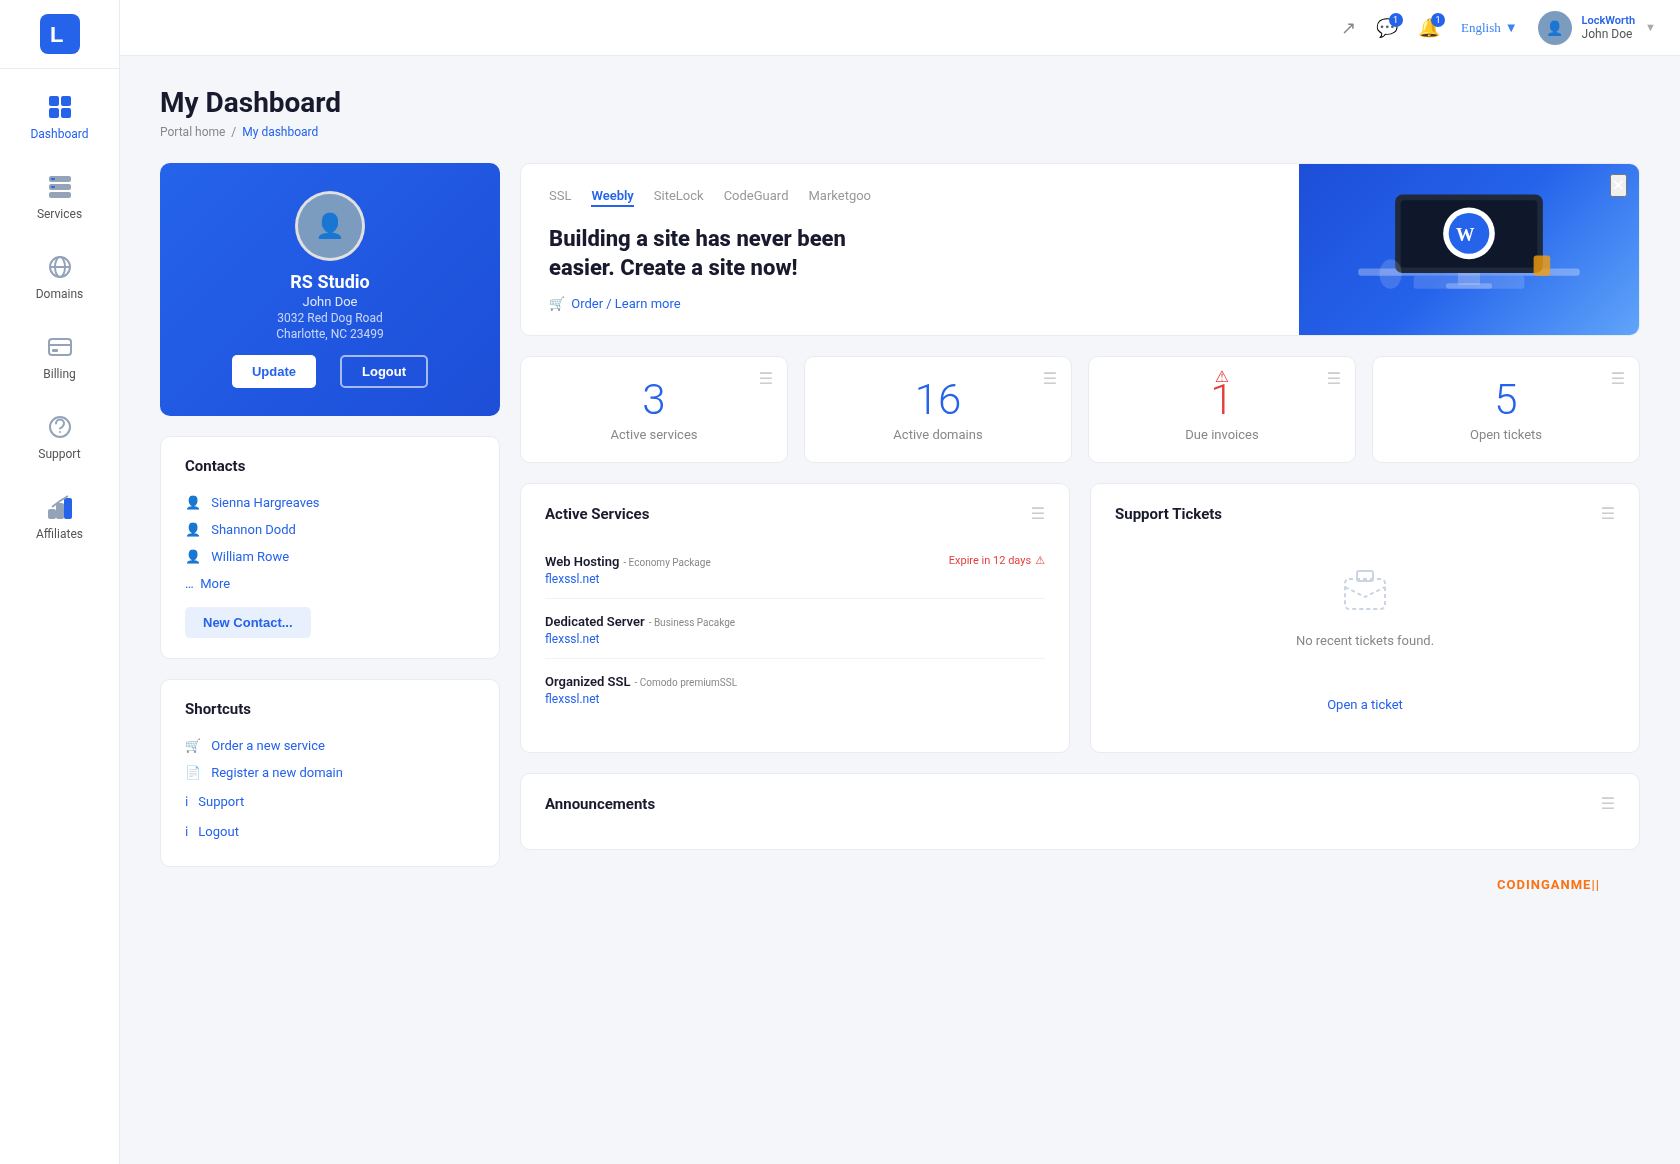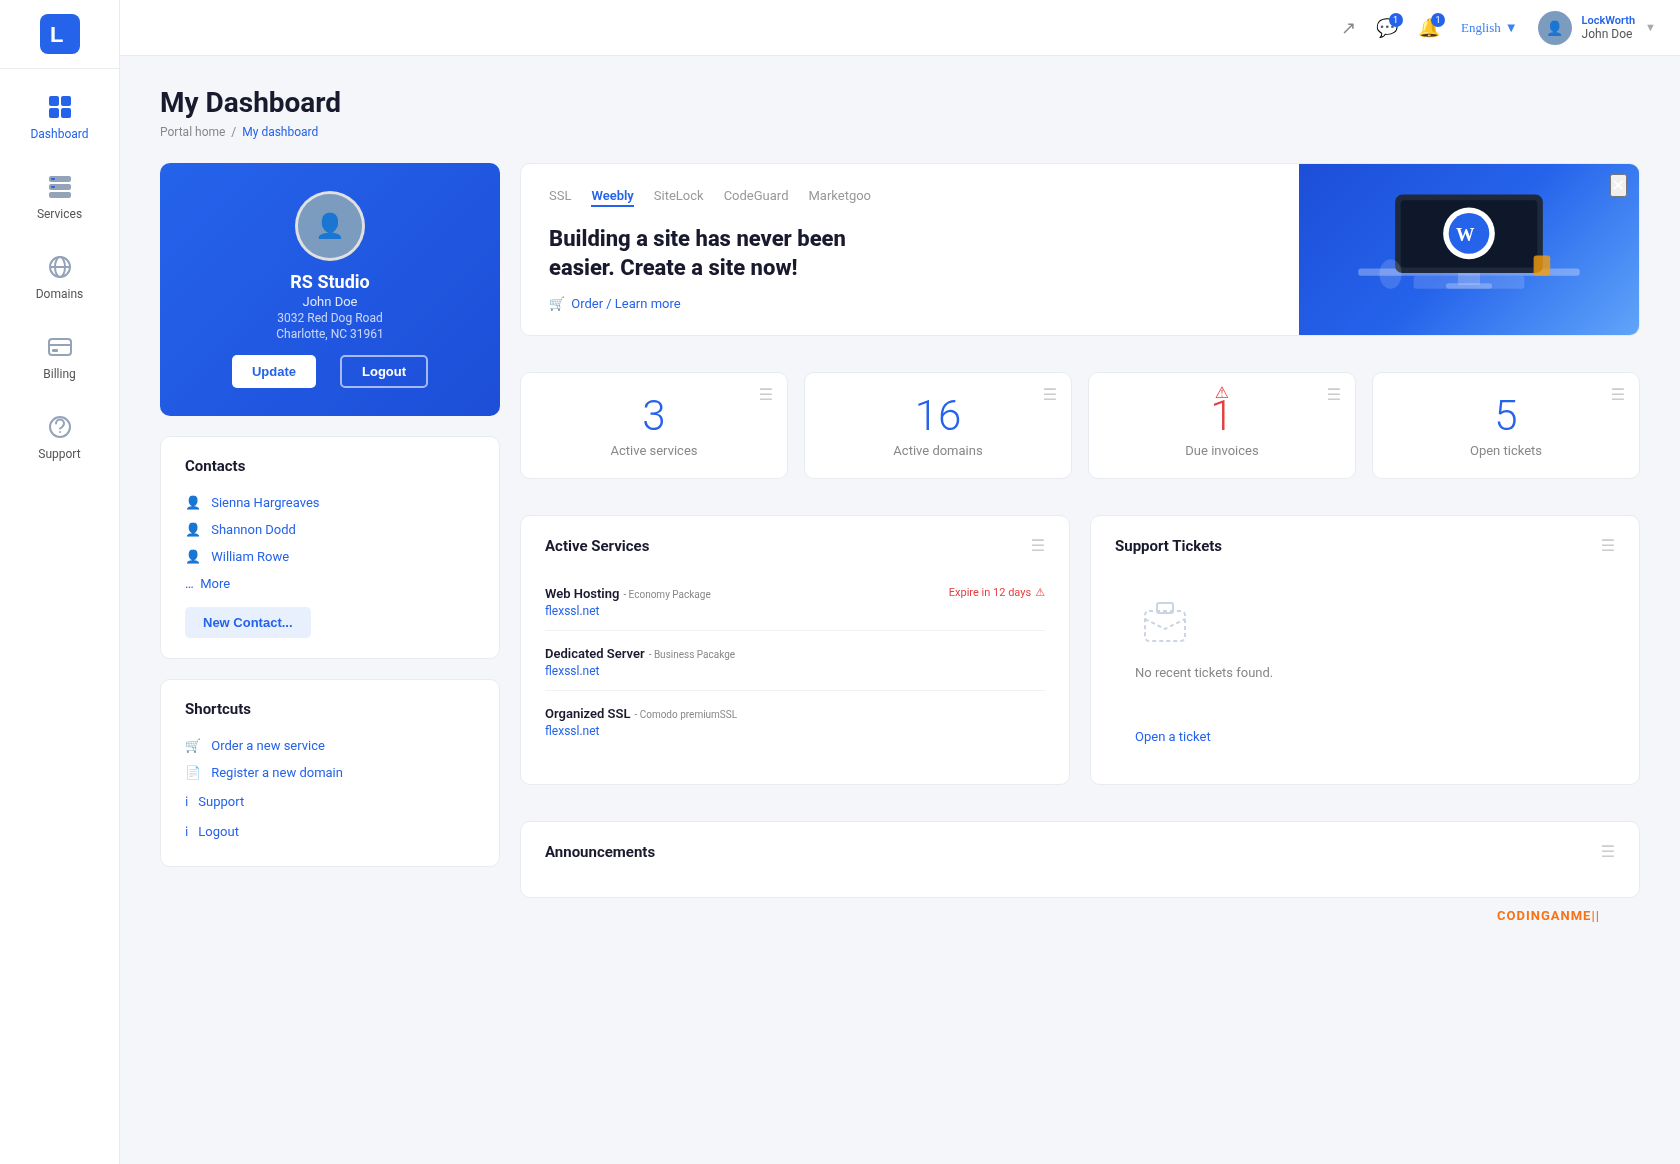--- a/index.html
+++ b/index.html
@@ -159,21 +159,21 @@
       margin-top: 10px;
     }
 
     
     .shortcut-item {
       display: flex; align-items: center; gap: 10px;
       font-size: 13px; color: #2563eb; padding: 6px 0; cursor: pointer;
     }
 
     
-    .right-col { display: flex; flex-direction: column; gap: 36px; }
+    .right-col { display: flex; flex-direction: column; gap: 20px; }
 
     
     .promo-card {
       background: #fff; border-radius: 10px; border: 1px solid #e8ecf0;
       overflow: hidden; position: relative;
     }
     .promo-inner { display: flex; align-items: stretch; }
     .promo-left { padding: 24px 28px; flex: 1; }
     .promo-tabs { display: flex; gap: 20px; margin-bottom: 18px; }
     .promo-tab { font-size: 13px; color: #999; cursor: pointer; }
@@ -222,21 +222,21 @@
     .service-item:last-child { border-bottom: none; }
     .service-name { font-size: 13px; font-weight: 600; color: #1a1a2e; }
     .service-sub { font-size: 10px; color: #888; }
     .service-link { font-size: 12px; color: #2563eb; margin-top: 2px; }
     .service-expire { font-size: 11px; color: #e53e3e; display: flex; align-items: center; gap: 4px; }
 
     .service-row { display: flex; align-items: center; justify-content: space-between; }
 
     
     .empty-state {
-      display: flex; flex-direction: column; align-items: flex-start; justify-content: center;
+      display: flex; flex-direction: column; align-items: center; justify-content: center;
       padding: 20px; min-height: 160px;
     }
     .empty-icon { width: 60px; height: 60px; margin-bottom: 14px; }
     .empty-text { font-size: 13px; color: #888; margin-bottom: 8px; }
     .open-ticket-link { color: #2563eb; font-size: 13px; cursor: pointer; margin-top: 41px; }
 
     
     .announcements-card {
       background: #fff; border-radius: 10px; border: 1px solid #e8ecf0; padding: 20px 24px;
     }
@@ -300,20 +300,29 @@
 
   <div class="sidebar-item">
     <svg viewBox="0 0 28 28" fill="none">
       <circle cx="14" cy="14" r="10" stroke="#94a3b8" stroke-width="2"></circle>
       <path d="M10 10.5a4 4 0 0 1 8 0c0 2.5-4 5-4 5" stroke="#94a3b8" stroke-width="2" stroke-linecap="round"></path>
       <circle cx="14" cy="19" r="1" fill="#94a3b8"></circle>
     </svg>
     <span>Support</span>
   </div>
 
+  <div class="sidebar-item">
+    <svg viewBox="0 0 28 28" fill="none">
+      <rect x="2" y="16" width="8" height="10" rx="2" fill="#94a3b8"></rect>
+      <rect x="10" y="10" width="8" height="16" rx="2" fill="#94a3b8"></rect>
+      <rect x="18" y="5" width="8" height="21" rx="2" fill="#2563eb"></rect>
+      <polyline points="6,14 14,8 22,3" stroke="#94a3b8" stroke-width="2" fill="none"></polyline>
+    </svg>
+    <span>Affiliates</span>
+  </div>
 </div>
 
 <div class="main-wrapper">
 
   <div class="topbar">
     <div class="topbar-icon">↗</div>
     <div class="topbar-icon">
       💬
       <div class="badge">1</div>
     </div>
@@ -349,21 +358,21 @@
       <div class="left-col">
 
         <div class="profile-card">
           <div class="profile-card-center">
             <div class="profile-avatar">
               <div class="profile-avatar-inner">👤</div>
             </div>
             <div class="profile-name">RS Studio</div>
             <div class="profile-sub">John Doe</div>
             <div class="profile-address">3032 Red Dog Road</div>
-            <div class="profile-address">Charlotte, NC 31961</div>
+            <div class="profile-address">Charlotte, NC 23499</div>
             <div class="profile-buttons" style="justify-content:center;">
               <button class="btn-white">Update</button>
               <button class="btn-outline-white">Logout</button>
             </div>
           </div>
         </div>
 
         <div class="section-card">
           <div class="section-title">Contacts</div>
           <div class="contact-item">

